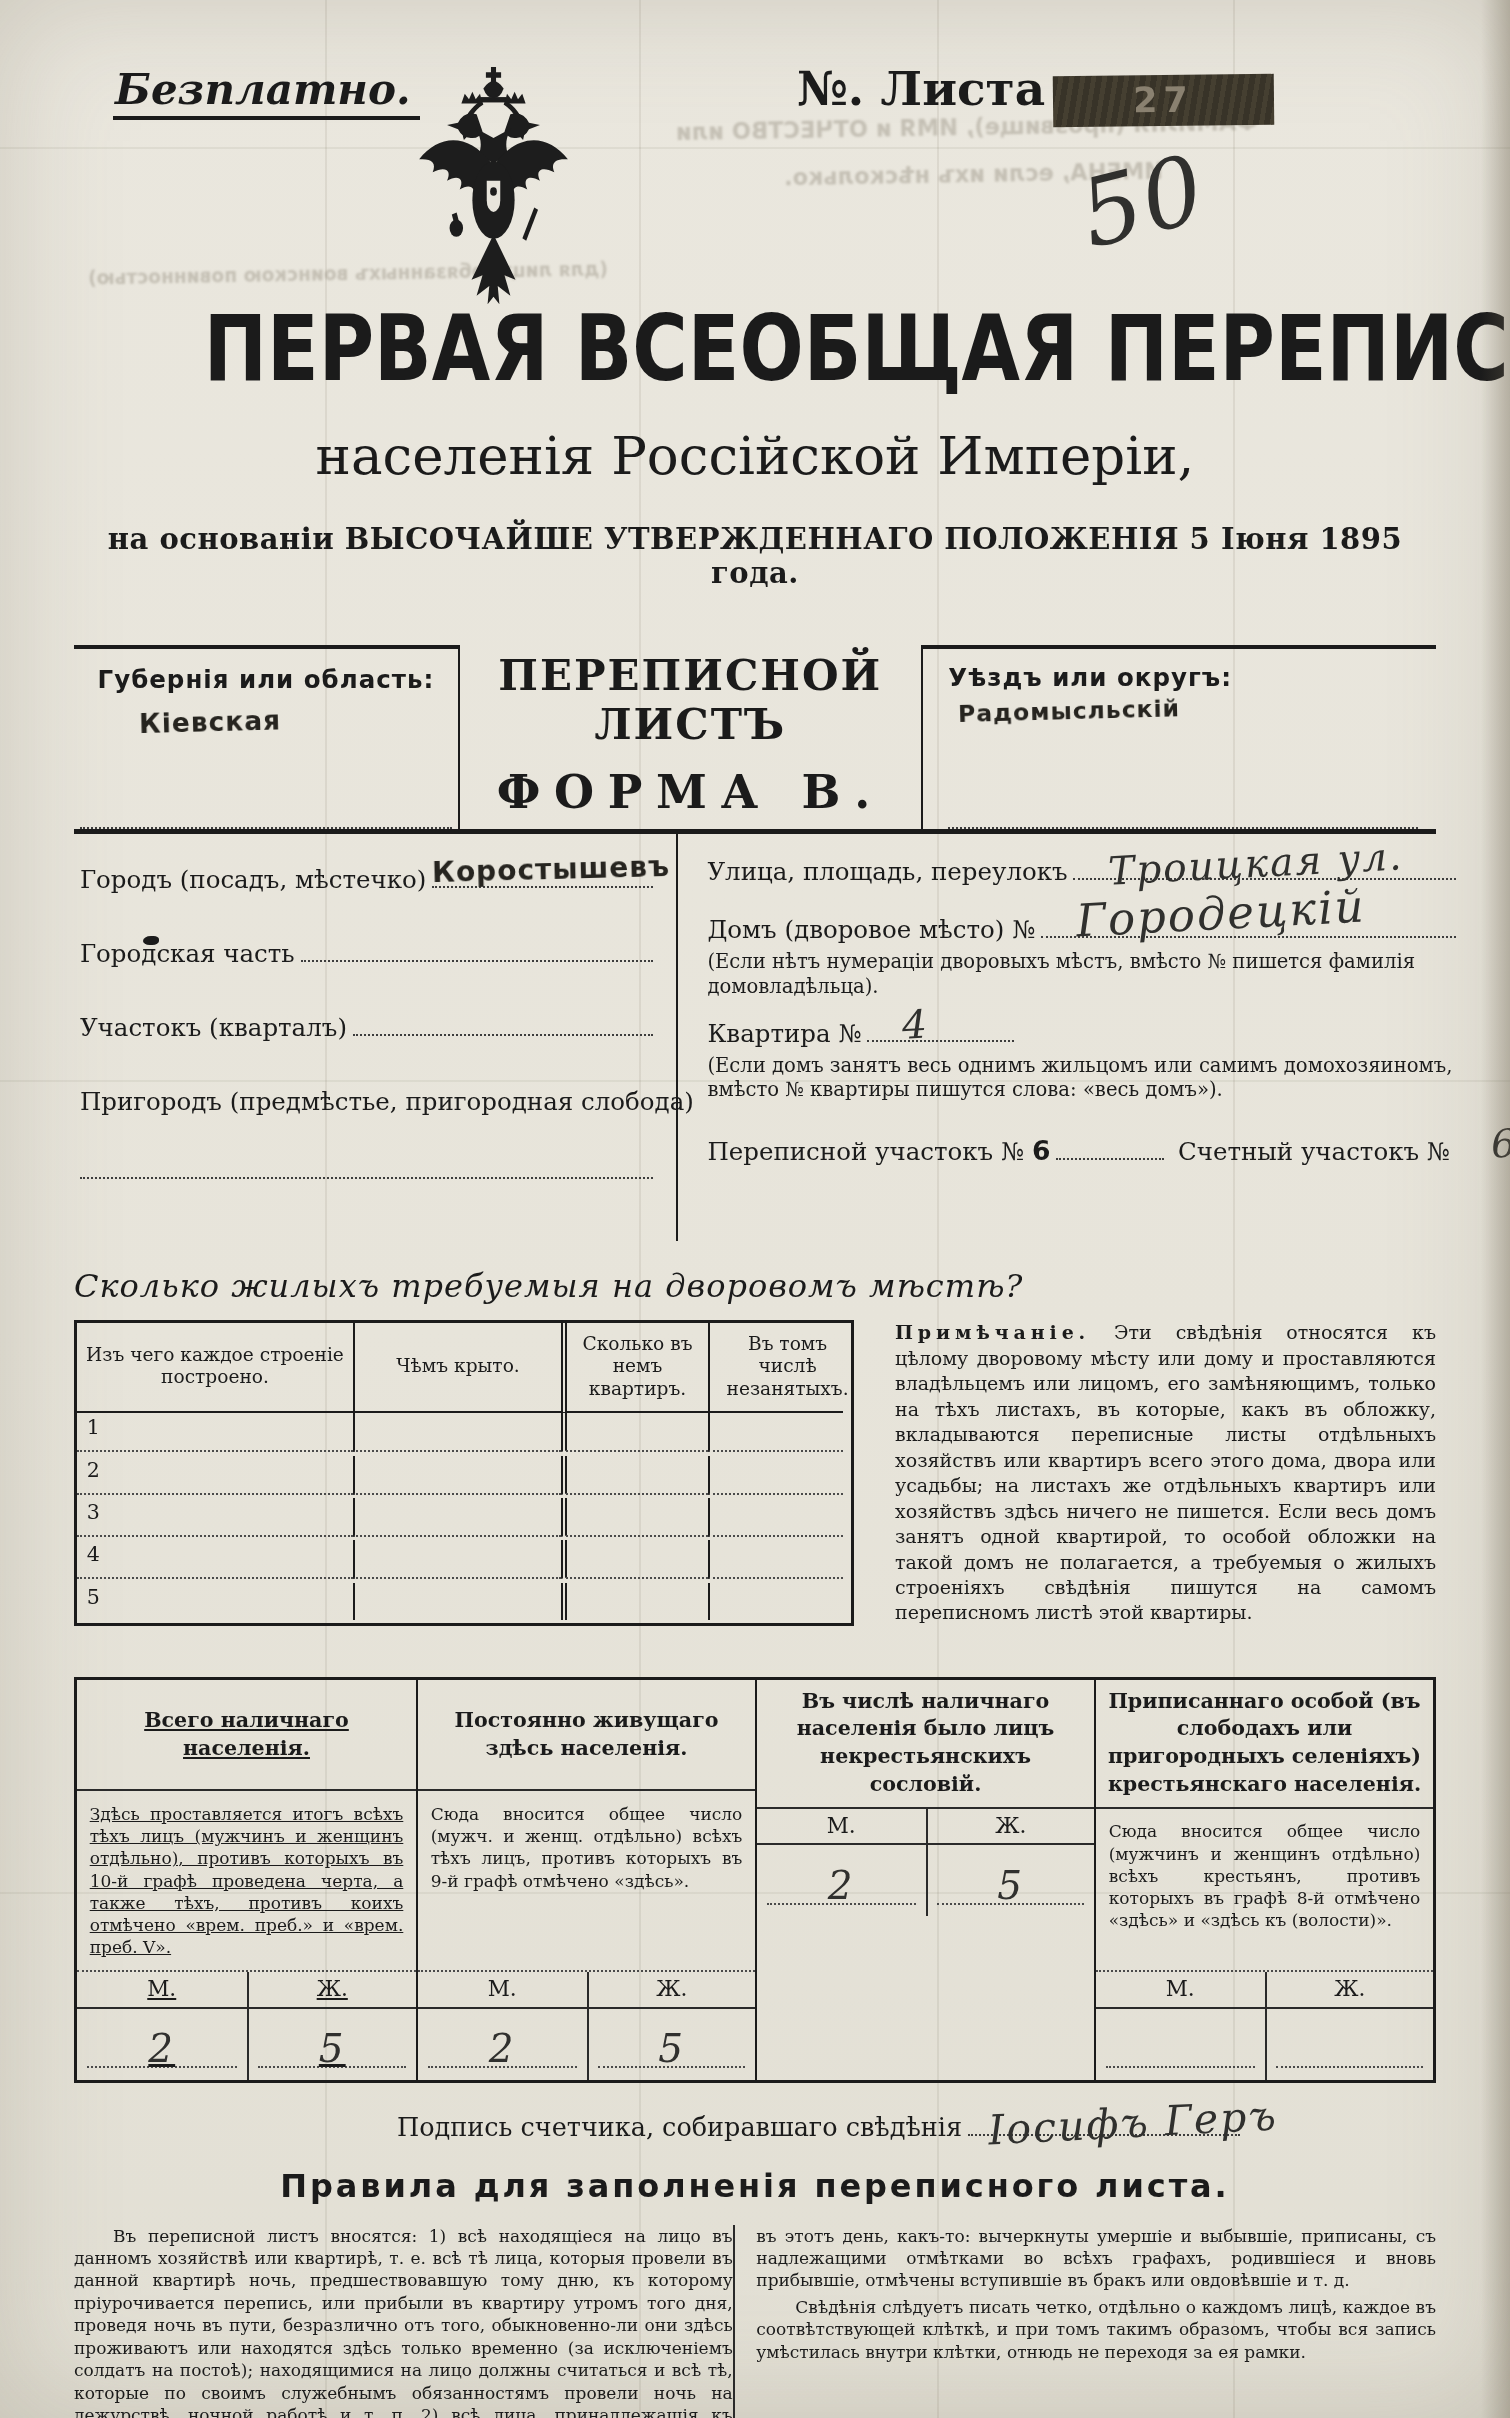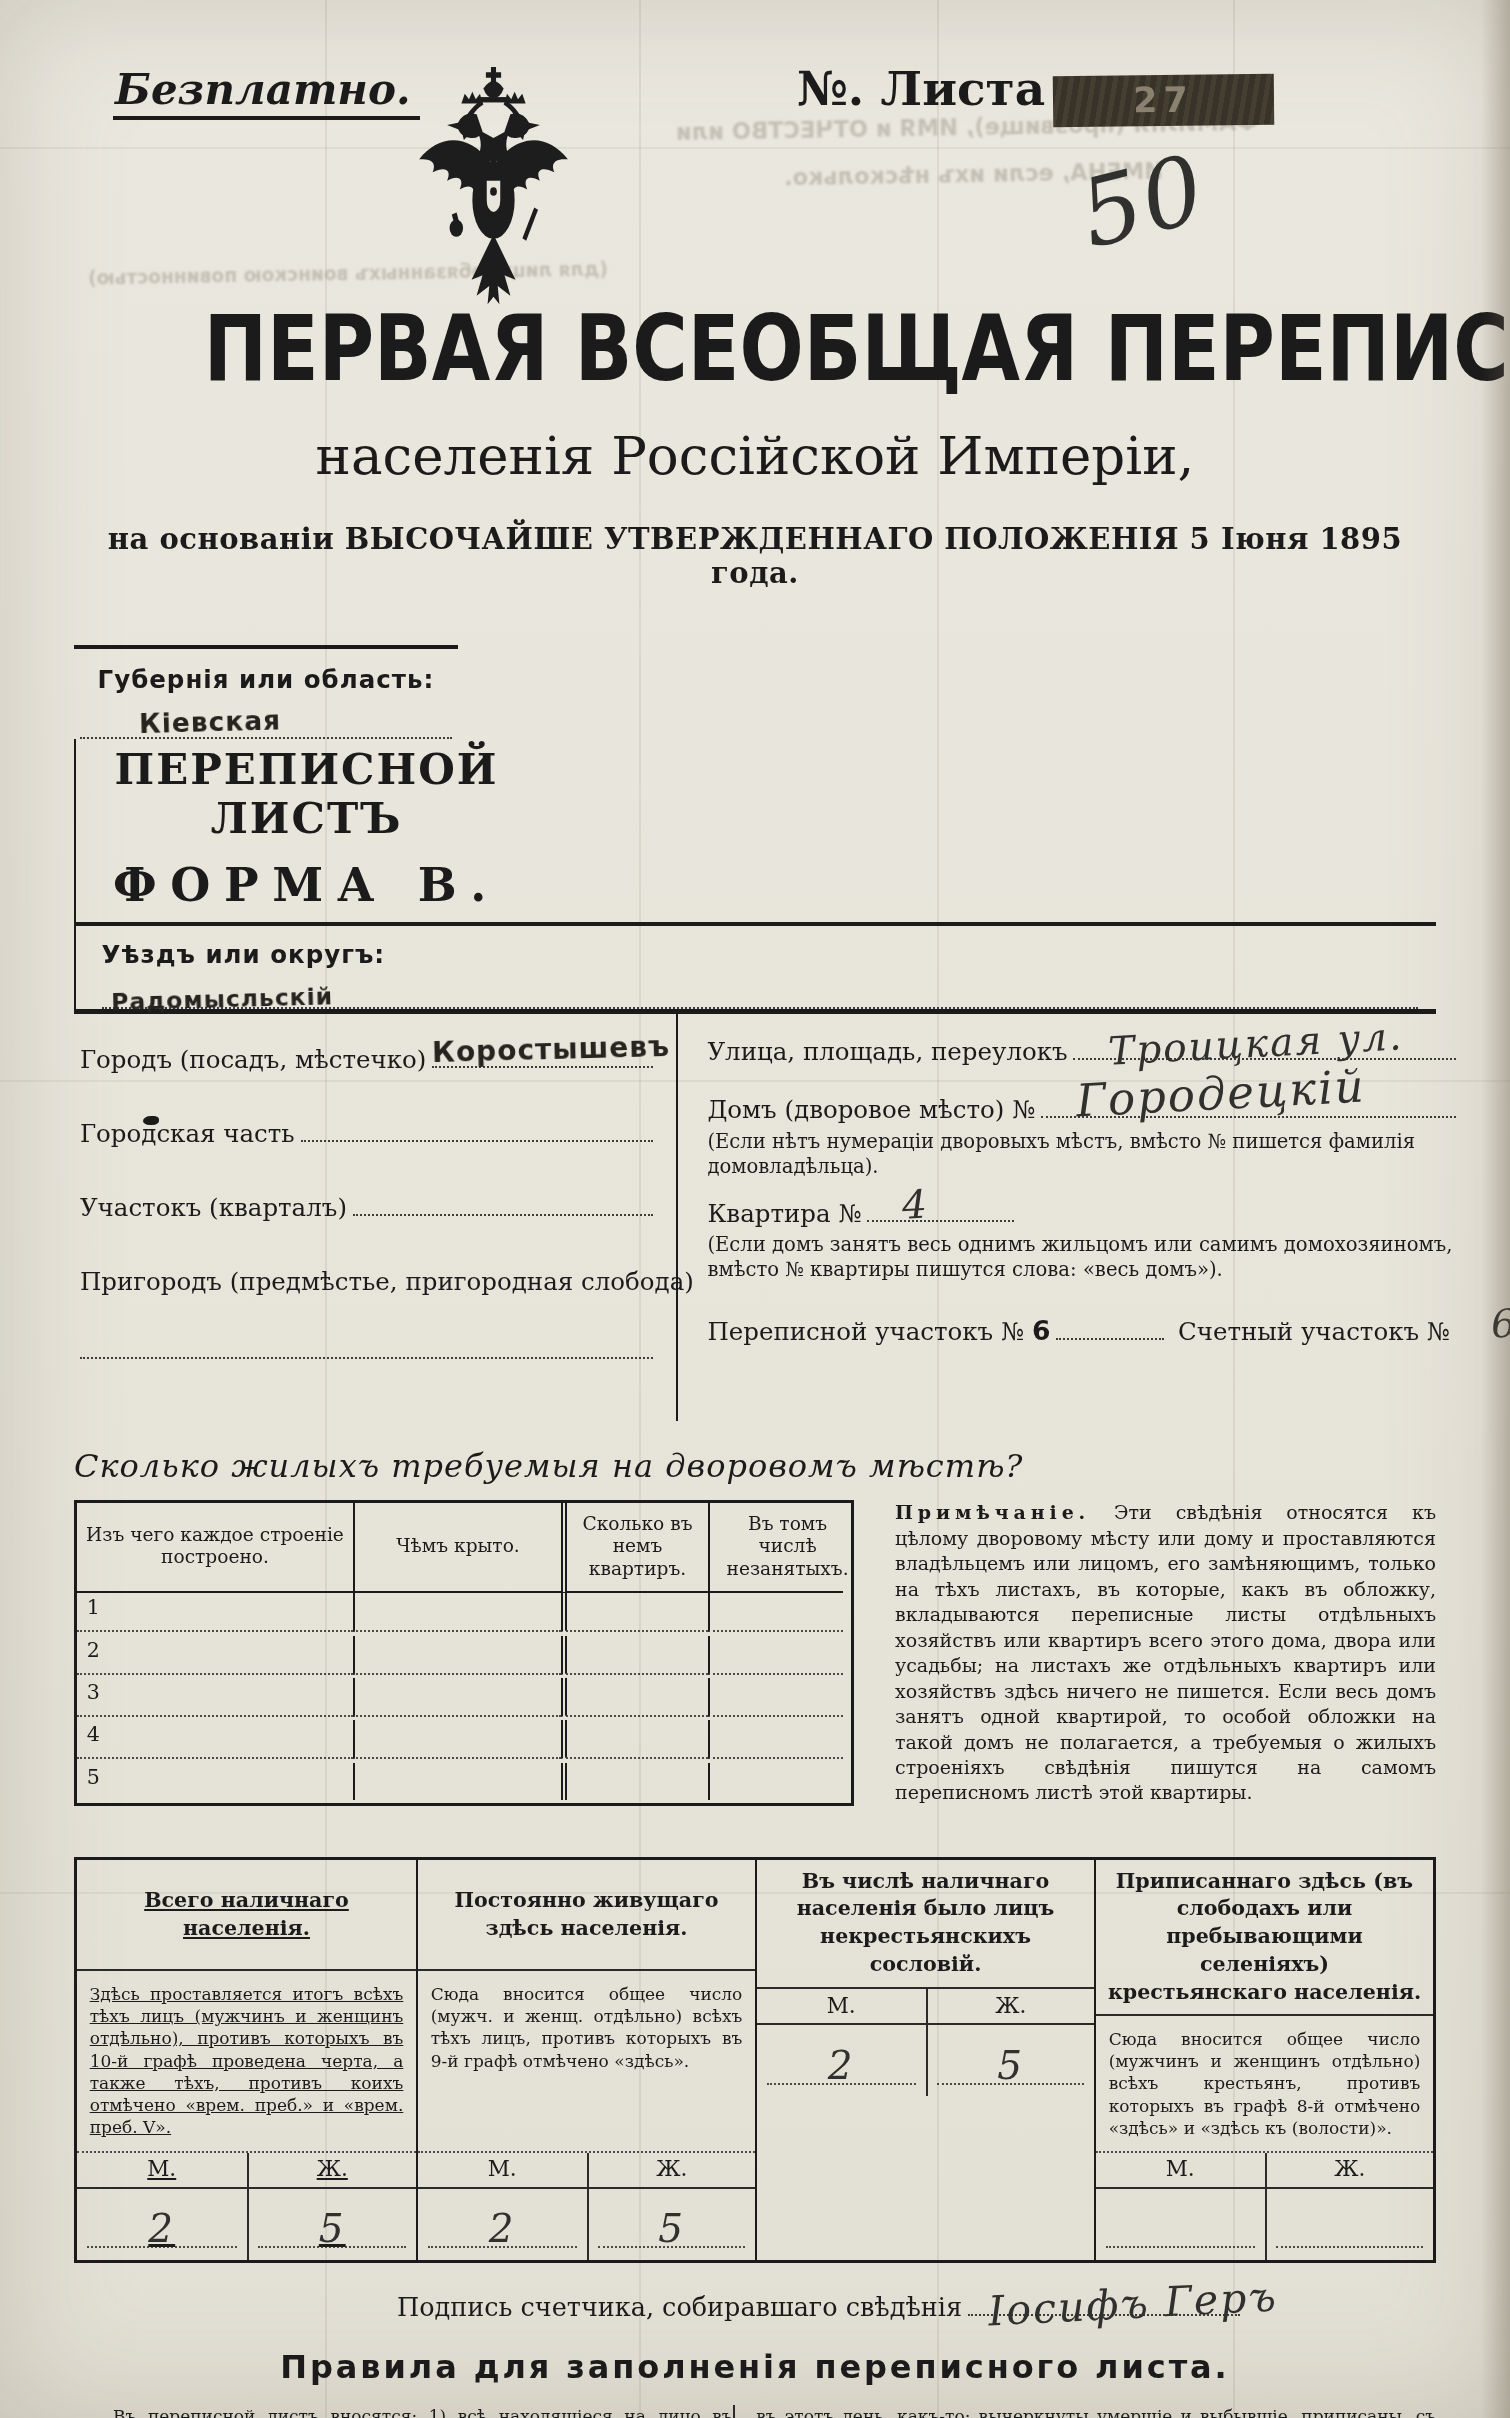--- a/index.html
+++ b/index.html
@@ -39,21 +39,21 @@
   .hand{font-style:italic;color:#30302e;letter-spacing:2px;}
 
   
   .title{margin:82px 0 0;text-align:center;font-weight:bold;white-space:nowrap;
     font-family:"DejaVu Sans",sans-serif;font-size:90px;line-height:1;}
   .title span{display:inline-block;transform:scaleX(.84);transform-origin:center;}
   .subtitle{margin-top:33px;text-align:center;font-size:53px;line-height:1.1;}
   .basis{margin-top:37px;text-align:center;font-size:29px;font-weight:bold;letter-spacing:0.5px;}
 
   
-  .form-header{display:flex;margin-top:55px;align-items:stretch;flex-direction:column;}
+  .form-header{display:flex;margin-top:55px;align-items:stretch;}
   .fh-left{width:372px;border-top:4.9px solid #1b1b1b;padding:15.7px 5.9px 0 5.9px;
     display:flex;flex-direction:column;}
   .fh-center{width:461px;border-left:2.9px solid #1b1b1b;text-align:center;padding:3.9px 0 9.8px;}
   .fh-right{flex:1;border-left:2.9px solid #1b1b1b;border-top:4.9px solid #1b1b1b;
     padding:13.7px 17.6px 0 25.5px;display:flex;flex-direction:column;}
   .fh-label{font-size:24.5px;font-weight:bold;font-family:"DejaVu Sans",sans-serif;letter-spacing:1px;}
   .fh-left .fh-label{text-align:center;}
   .stamp-text{font-family:"DejaVu Sans",sans-serif;font-weight:bold;color:#26241f;
     transform:rotate(-1.5deg);filter:blur(0.3px);letter-spacing:1px;}
   .fh-left .stamp-text{font-size:26.5px;margin:9.8px 0 2px 59px;}
@@ -360,21 +360,21 @@
             <div class="vcell">
                 <span class="vline hand">2</span>
               </div>
             <div class="vcell f">
                 <span class="vline hand">5</span>
               </div>
           </div>
         </div>
 
         <div class="tg">
-          <div class="tg-title">Приписаннаго здѣсь (въ слободахъ или пребывающими селеніяхъ) крестьянскаго населенія.</div>
+          <div class="tg-title">Приписаннаго особой (въ слободахъ или пригородныхъ селеніяхъ) крестьянскаго населенія.</div>
           <div class="tg-body">Сюда вносится общее число (мужчинъ и женщинъ отдѣльно) всѣхъ крестьянъ, противъ которыхъ въ графѣ 8-й отмѣчено «здѣсь» и «здѣсь къ (волости)».</div>
           <div class="tg-mf">
             <span class="m">М.</span>
             <span class="f">Ж.</span>
           </div>
           <div class="tg-vals">
             <div class="vcell">
                 <span class="vline hand"></span>
               </div>
             <div class="vcell f">

